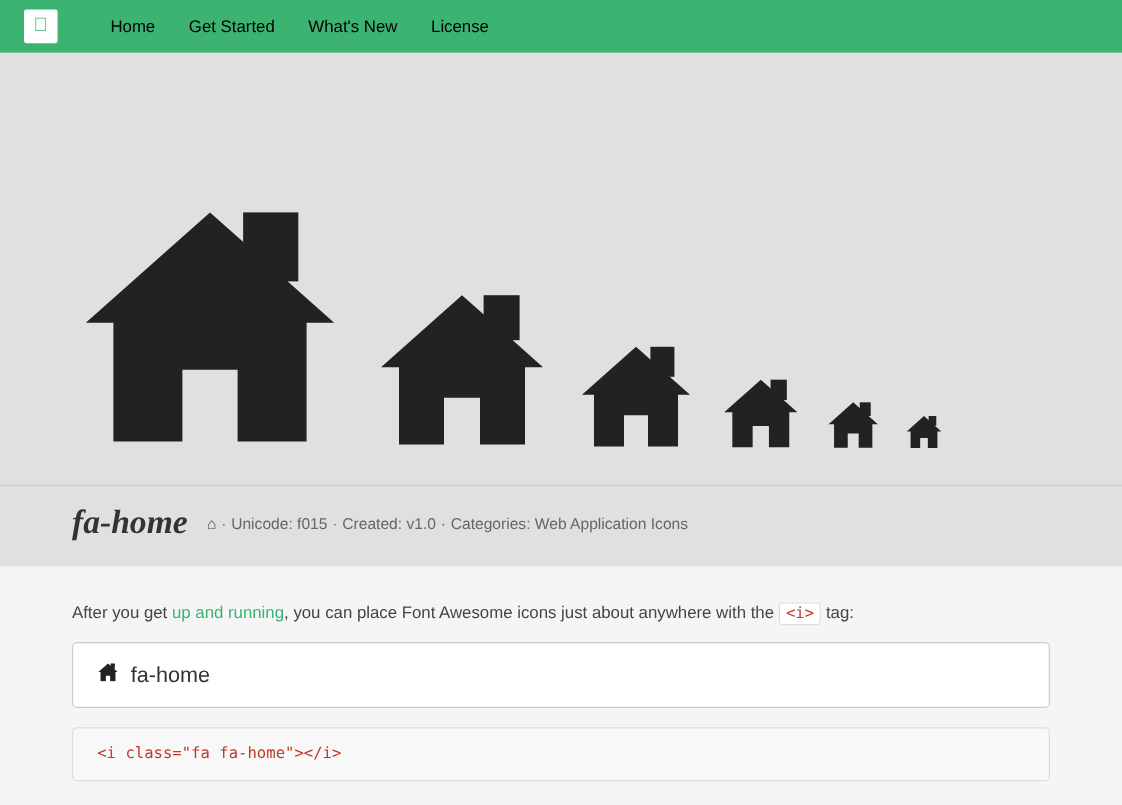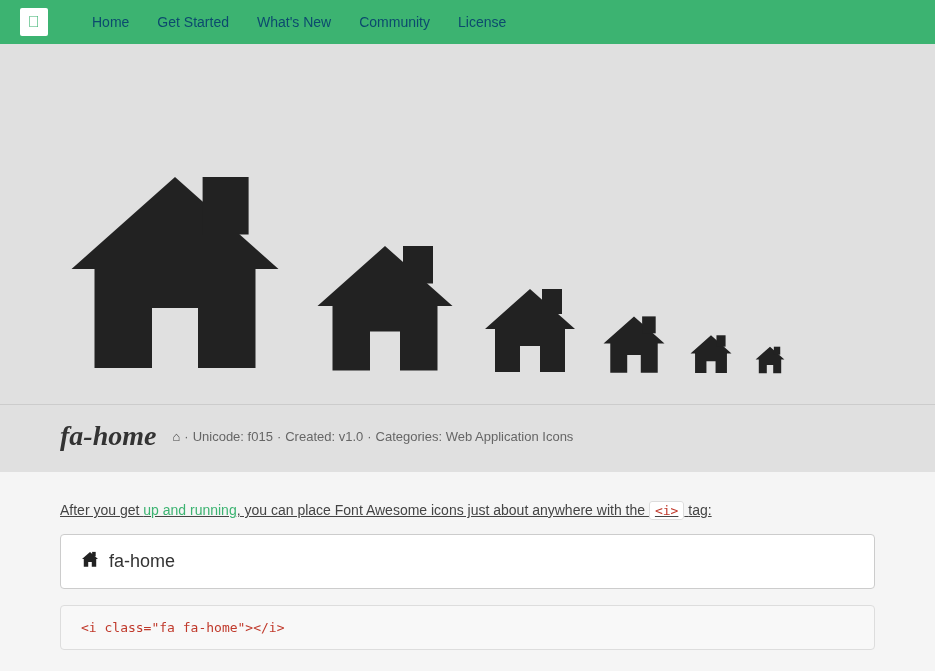--- a/index.html
+++ b/index.html
@@ -33,21 +33,21 @@
       justify-content: center;
       font-size: 16px;
       border-radius: 2px;
     }
     .nav-links {
       display: flex;
       gap: 0;
       list-style: none;
     }
     .nav-links li a {
-      color: #0c4a6e;
+      color: #000000;
       text-decoration: none;
       padding: 0 14px;
       font-size: 14px;
       line-height: 44px;
       display: block;
     }
     .nav-links li a .dropdown-arrow {
       font-size: 10px;
       margin-left: 3px;
     }
@@ -105,21 +105,20 @@
 
     
     .content {
       background: #f5f5f5;
       padding: 30px 60px;
     }
     .content p {
       font-size: 14px;
       color: #444;
       margin-bottom: 16px;
-      text-decoration: underline;
     }
     .content p a {
       color: #3cb371;
       text-decoration: none;
     }
     .content p code {
       background: #fff;
       border: 1px solid #ddd;
       padding: 1px 5px;
       border-radius: 3px;
@@ -169,23 +168,20 @@
   </a>
   <ul class="nav-links">
     <li>
       <a href="#">Home</a>
     </li>
     <li>
       <a href="#">Get Started</a>
     </li>
     <li>
       <a href="#">What's New</a>
-    </li>
-    <li>
-      <a href="#">Community</a>
     </li>
     <li>
       <a href="#">License</a>
     </li>
   </ul>
 </nav>
 
 <div class="hero">
   <div class="icon-display">
 

